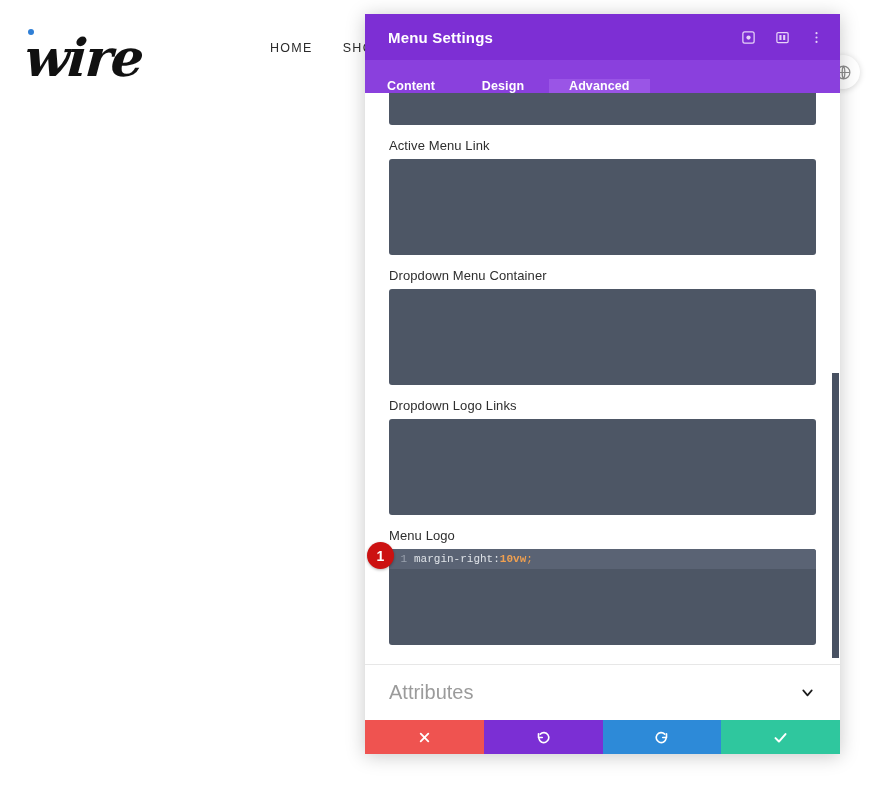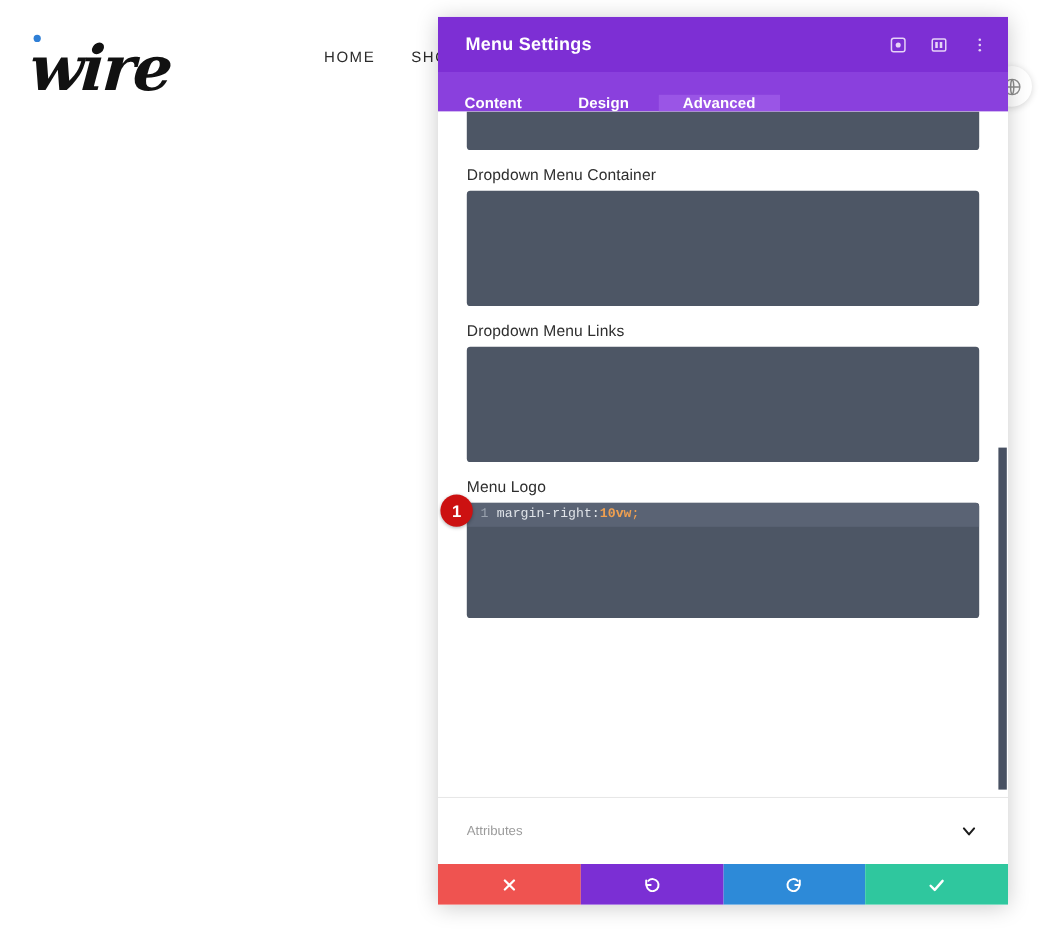--- a/index.html
+++ b/index.html
@@ -157,21 +157,21 @@
 
   .accordion {
     flex:0 0 auto;
     border-top:1px solid #e7e7e7;
     height:56px;
     display:flex; align-items:center;
     padding:0 24px;
     background:#ffffff;
   }
   .accordion-label {
-    flex:1; color:#9b9b9b; font-size:11px;
+    flex:1; color:#9b9b9b; font-size:20px;
   }
   .chevron { color:#1c1c1c; display:flex; align-items:center; }
 
   .actionbar {
     flex:0 0 auto;
     height:34px; display:flex;
   }
   .act {
     flex:1; display:flex; align-items:center; justify-content:center;
     color:#ffffff;
@@ -239,28 +239,32 @@
       <div class="tab">Design</div>
       <div class="tab active">Advanced</div>
     </div>
 
     <div class="modal-body">
 
       <div class="field">
         <div class="code-box clipped-top"></div>
       </div>
 
+      <div class="field">
+        <div class="field-label">Active Menu Link</div>
+        <div class="code-box"></div>
+      </div>
 
       <div class="field">
         <div class="field-label">Dropdown Menu Container</div>
         <div class="code-box"></div>
       </div>
 
       <div class="field">
-        <div class="field-label">Dropdown Menu Links</div>
+        <div class="field-label">Dropdown Logo Links</div>
         <div class="code-box"></div>
       </div>
 
       <div class="field">
         <div class="field-label">Menu Logo</div>
         <div class="code-wrap">
           <div class="badge">1</div>
           <div class="code-box">
             <div class="code-line">
               <span class="gutter">1</span>

